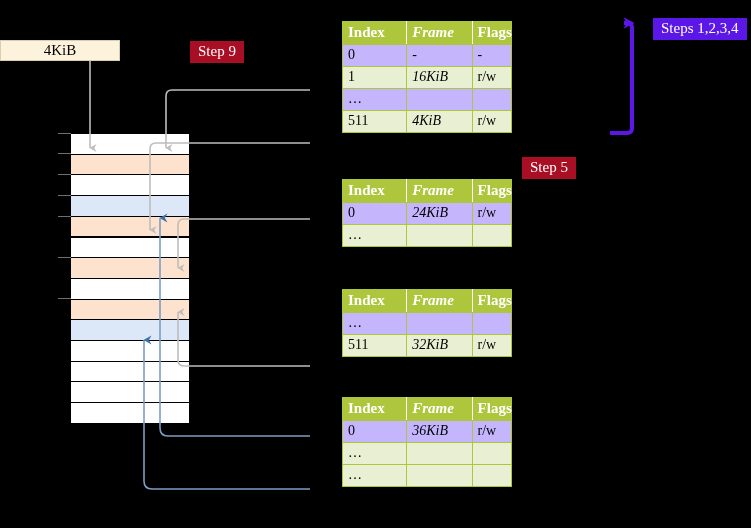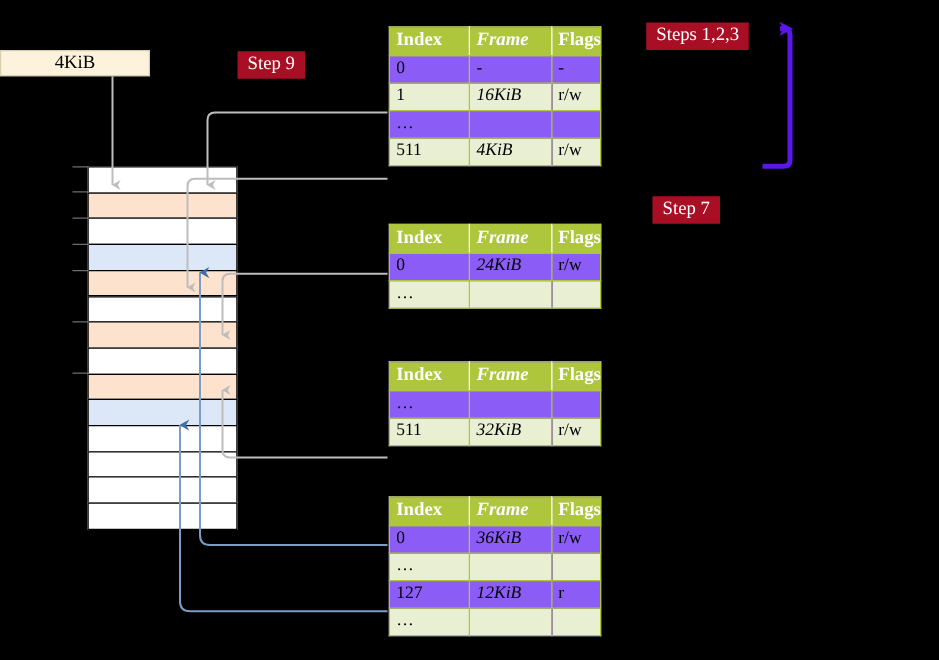--- a/index.html
+++ b/index.html
@@ -43,24 +43,25 @@
     background:#ffffff;
   }
   .memrow.orange{background:#fde3cd;}
   .memrow.blue{background:#dce8f7;}
   .tick{position:absolute;height:1px;background:#6f6f6f;}
 
   
   .ptable{
     position:absolute;
     border-collapse:collapse;
-    background:#8b5cf6;
+    background:#c4b5fd;
     font-size:14px;
     color:#000;
     table-layout:fixed;
+    margin-left:31px;
   }
   .ptable th{
     background:#aec63b;
     color:#ffffff;
     font-weight:bold;
     font-size:15px;
     text-align:left;
     padding:2px 5px 3px 5px;
     border:1px solid #aec63b;
     border-right-color:#ffffff;
@@ -89,24 +90,24 @@
 <body>
 
 <div class="stage">
 
   <div class="kib-box" style="left:0px;top:40px;width:120px;height:21px;">
     <span>4KiB</span>
   </div>
 
   <div class="badge badge-red" style="left:190px;top:41px;">Step 9</div>
 
-  <div class="badge badge-red" style="left:517px;top:18px;">Steps 1,2,3</div>
-
-
-  <div class="badge badge-red" style="left:522px;top:157px;">Step 7</div>
+
+  <div class="badge badge-blue" style="left:653px;top:18px;">Steps 1,2,3,4</div>
+
+  <div class="badge badge-red" style="left:522px;top:157px;">Step 5</div>
 
   <div class="memgrid" id="memgrid" style="left:70px;top:133px;width:120px;height:281px;">
       <div class="memrow" style="top: 0px; height: 21.7px;"></div>
       <div class="memrow orange" style="top: 20.7px; height: 21.7px;"></div>
       <div class="memrow" style="top: 41.4px; height: 21.7px;"></div>
       <div class="memrow blue" style="top: 62.1px; height: 21.7px;"></div>
       <div class="memrow orange" style="top: 82.8px; height: 21.7px;"></div>
       <div class="memrow" style="top: 103.5px; height: 21.7px;"></div>
       <div class="memrow orange" style="top: 124.2px; height: 21.7px;"></div>
       <div class="memrow" style="top: 144.9px; height: 21.7px;"></div>
@@ -247,25 +248,20 @@
         <tr>
           <td class="c-idx">0</td>
           <td class="c-frm">36KiB</td>
           <td class="c-flg">r/w</td>
         </tr>
         <tr class="alt">
           <td class="c-idx">…</td>
           <td class="c-frm"></td>
           <td class="c-flg"></td>
         </tr>
-        <tr>
-          <td class="c-idx">127</td>
-          <td class="c-frm">12KiB</td>
-          <td class="c-flg">r</td>
-        </tr>
         <tr class="alt">
           <td class="c-idx">…</td>
           <td class="c-frm"></td>
           <td class="c-flg"></td>
         </tr>
       </tbody>
     </table>
 
 </div>
 

